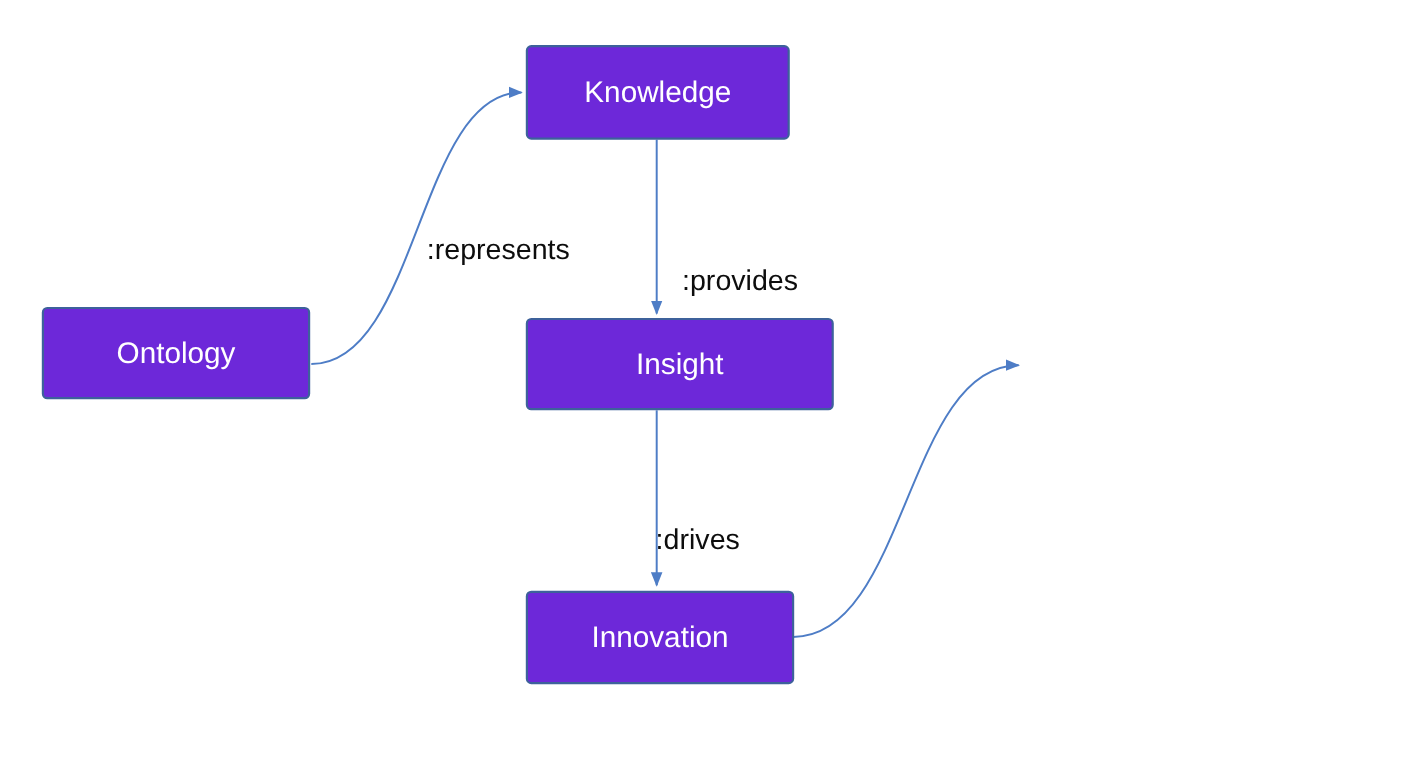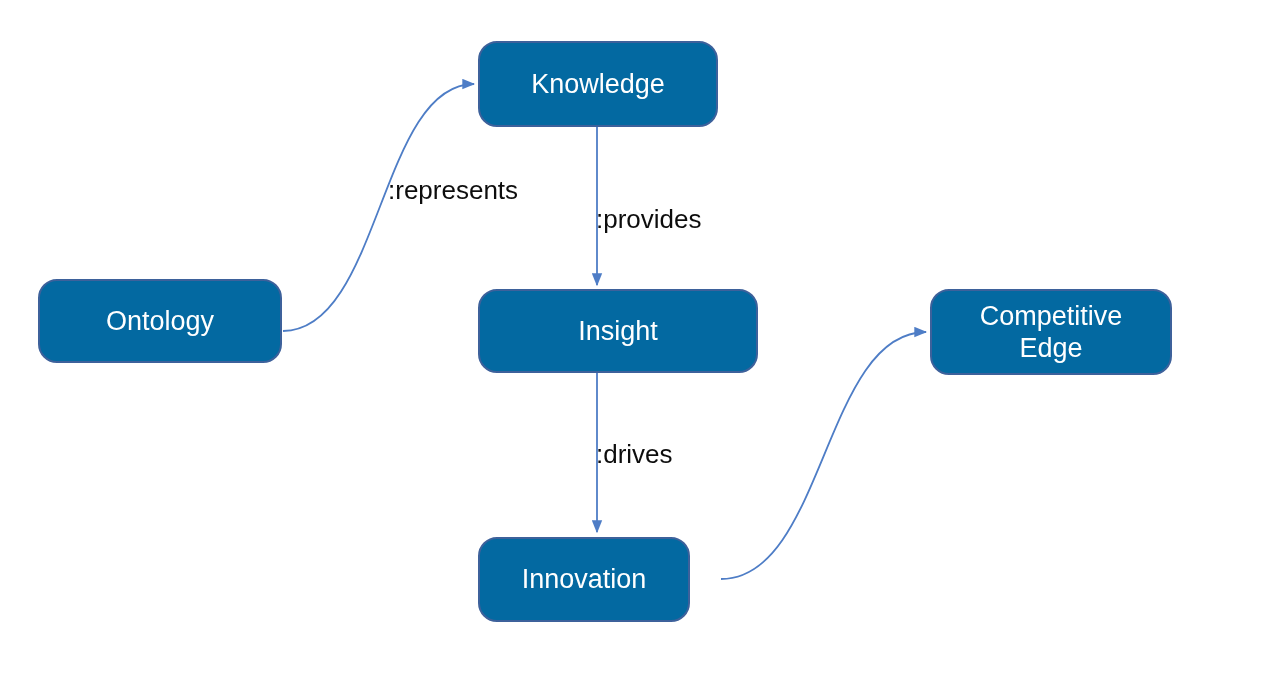--- a/index.html
+++ b/index.html
@@ -19,52 +19,53 @@
     position: absolute;
     left: 0;
     top: 0;
     width: 1280px;
     height: 688px;
     pointer-events: none;
   }
   .node {
     position: absolute;
     box-sizing: border-box;
-    background: #0369a1;
+    background: #6d28d9;
     border: 2px solid #3D619B;
-    border-radius: 19px;
+    border-radius: 5px;
     display: flex;
     align-items: center;
     justify-content: center;
     color: #ffffff;
     font-size: 27px;
     line-height: 1.2;
     text-align: center;
   }
   .node .node-label {
     display: inline-block;
   }
   .node .node-label.narrow {
     max-width: 170px;
   }
   #node-ontology        { left: 38px;  top: 279px; width: 244px; height: 84px; }
   #node-knowledge       { left: 478px; top: 41px;  width: 240px; height: 86px; }
   #node-insight         { left: 478px; top: 289px; width: 280px; height: 84px; }
-  #node-innovation      { left: 478px; top: 537px; width: 212px; height: 85px; }
+  #node-innovation      { left: 478px; top: 537px; width: 244px; height: 85px; }
   #node-competitive-edge{ left: 930px; top: 289px; width: 242px; height: 86px; }
 
   .edge-label {
     position: absolute;
     color: #0d0d0d;
     font-size: 26px;
     line-height: 1.15;
     white-space: nowrap;
+    margin-top: 36px;
   }
   #edge-label-represents { left: 388px; top: 176px; }
-  #edge-label-provides   { left: 596px; top: 205px; }
+  #edge-label-provides   { left: 596px; top: 205px; padding-left: 24px; }
   #edge-label-drives     { left: 596px; top: 440px; }
   #edge-label-leadsto    { left: 832px; top: 440px; }
   .squiggle {
     display: block;
     margin-top: 1px;
   }
 </style>
 </head>
 <body>
 
@@ -91,23 +92,20 @@
   </div>
 
   <div id="node-insight" class="node">
     <span class="node-label">Insight</span>
   </div>
 
   <div id="node-innovation" class="node">
     <span class="node-label">Innovation</span>
   </div>
 
-  <div id="node-competitive-edge" class="node">
-    <span class="node-label narrow">Competitive Edge</span>
-  </div>
 
   <div id="edge-label-represents" class="edge-label">
     <span>:represents</span>
   </div>
 
   <div id="edge-label-provides" class="edge-label">
     <span>:provides</span>
   </div>
 
   <div id="edge-label-drives" class="edge-label">

